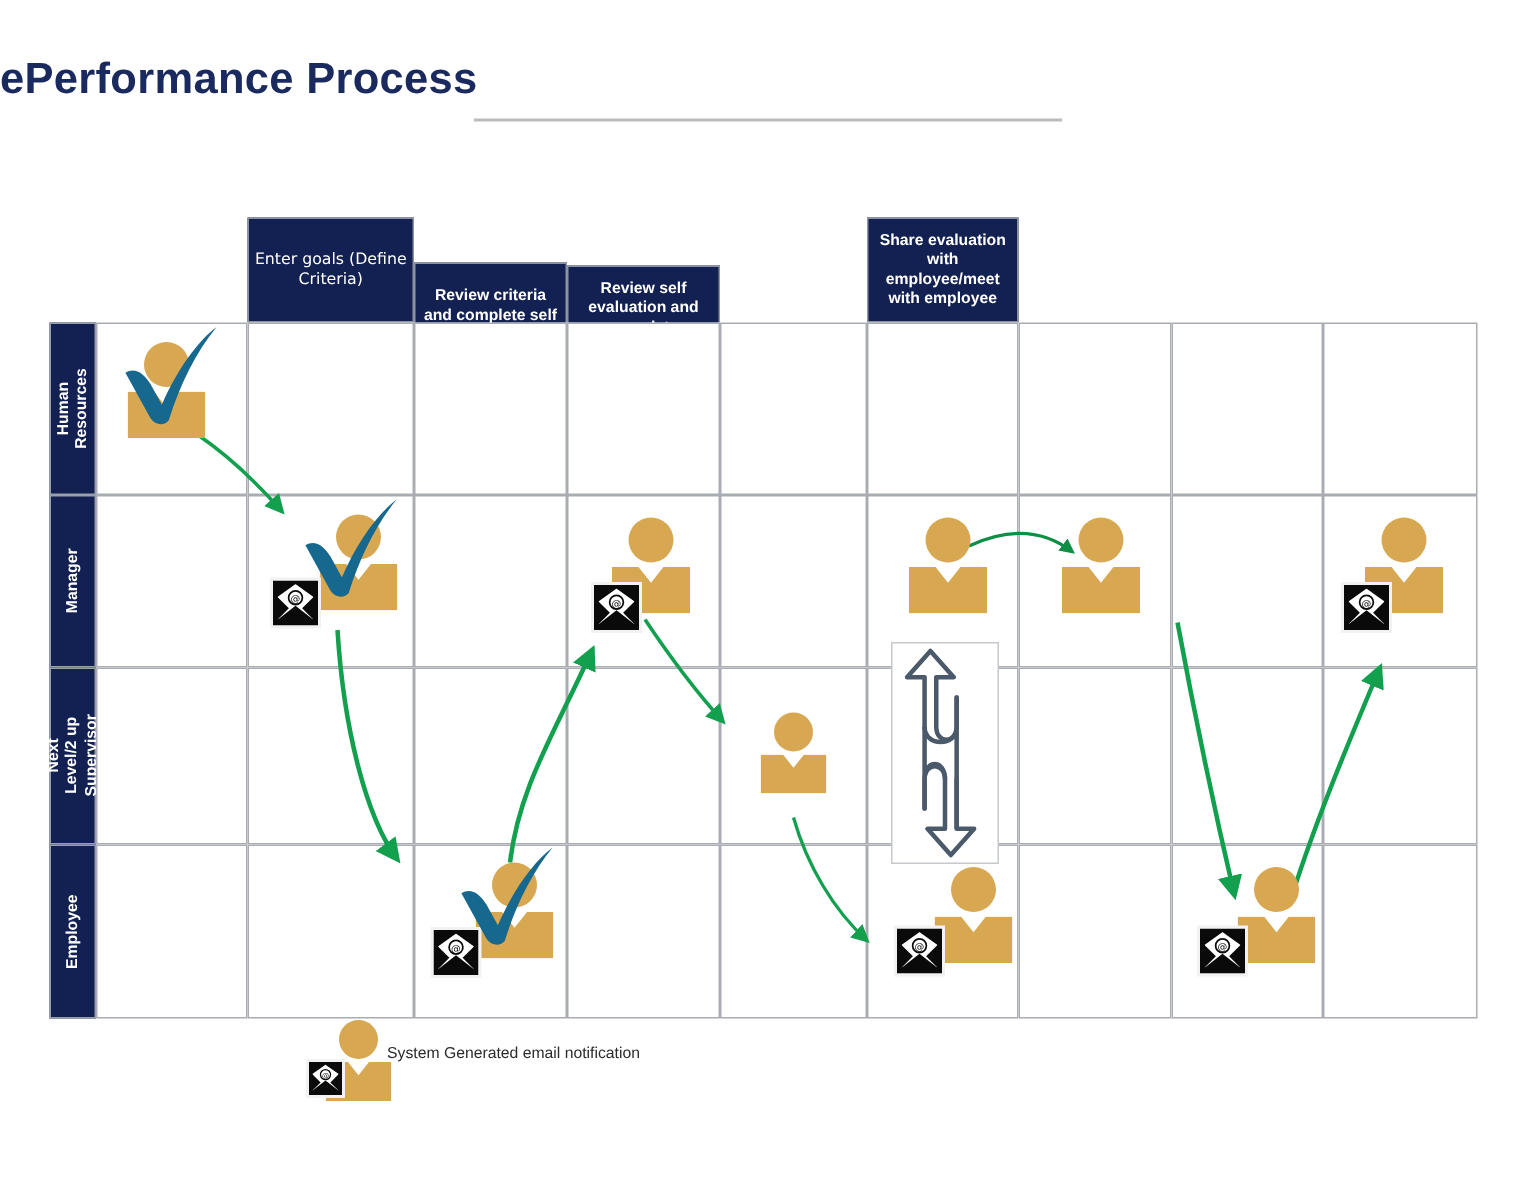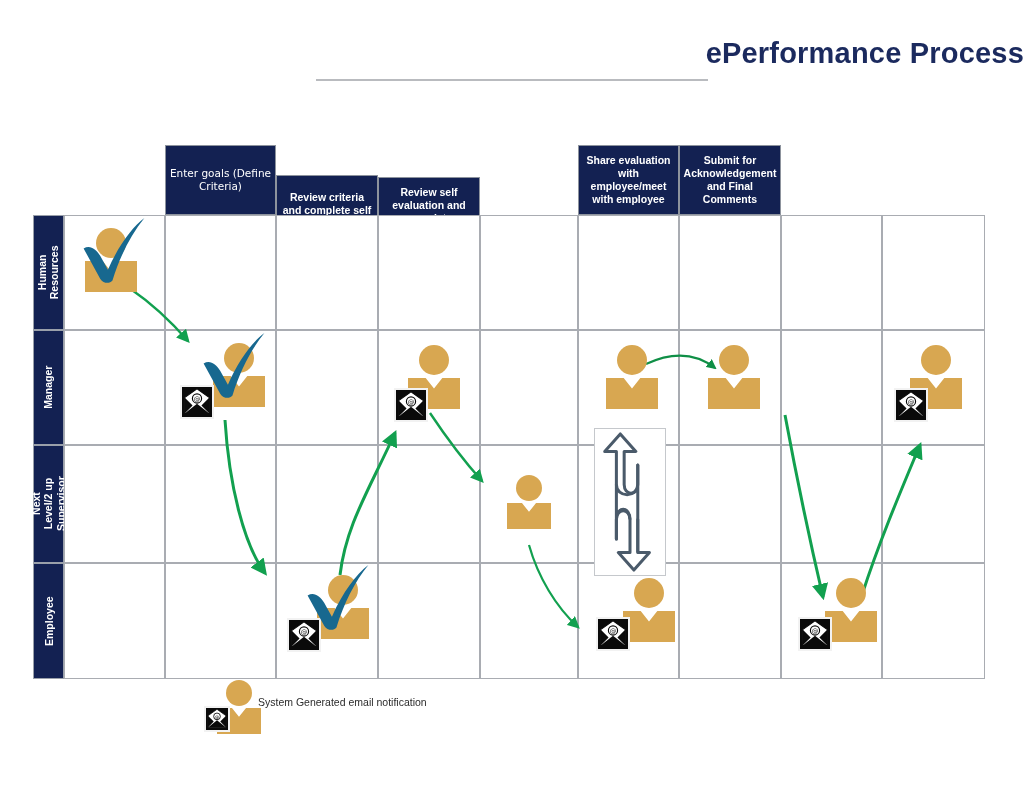--- a/index.html
+++ b/index.html
@@ -15,21 +15,21 @@
     position: relative;
     overflow: hidden;
   }
 
   
   #title-block {
     position: absolute;
     left: 0;
     top: 38px;
     width: 1024px;
-    text-align: right;
+    text-align: left;
   }
   #page-title {
     font-family: "Liberation Sans", sans-serif;
     font-size: 29px;
     font-weight: bold;
     color: #1b2a5e;
     letter-spacing: 0.2px;
     line-height: 1.1;
     margin: 0;
   }
@@ -235,26 +235,20 @@
 evaluation and
 complete
 evaluation</span>
     </div>
   <div class="hcell" style="left:545px;width:101px;">
       <span>Share
 evaluation with
 employee/meet
 with employee</span>
     </div>
-  <div class="hcell" style="left:646px;width:102px;">
-      <span>Submit for
-Acknowledgement
-and Final
-Comments</span>
-    </div>
 
   <div class="cell" style="left:31px;top:70px;width:101px;height:115px;"></div>
   <div class="cell" style="left:132px;top:70px;width:111px;height:115px;"></div>
   <div class="cell" style="left:243px;top:70px;width:102px;height:115px;"></div>
   <div class="cell" style="left:345px;top:70px;width:102px;height:115px;"></div>
   <div class="cell" style="left:447px;top:70px;width:98px;height:115px;"></div>
   <div class="cell" style="left:545px;top:70px;width:101px;height:115px;"></div>
   <div class="cell" style="left:646px;top:70px;width:102px;height:115px;"></div>
   <div class="cell" style="left:748px;top:70px;width:101px;height:115px;"></div>
   <div class="cell" style="left:849px;top:70px;width:103px;height:115px;"></div>

